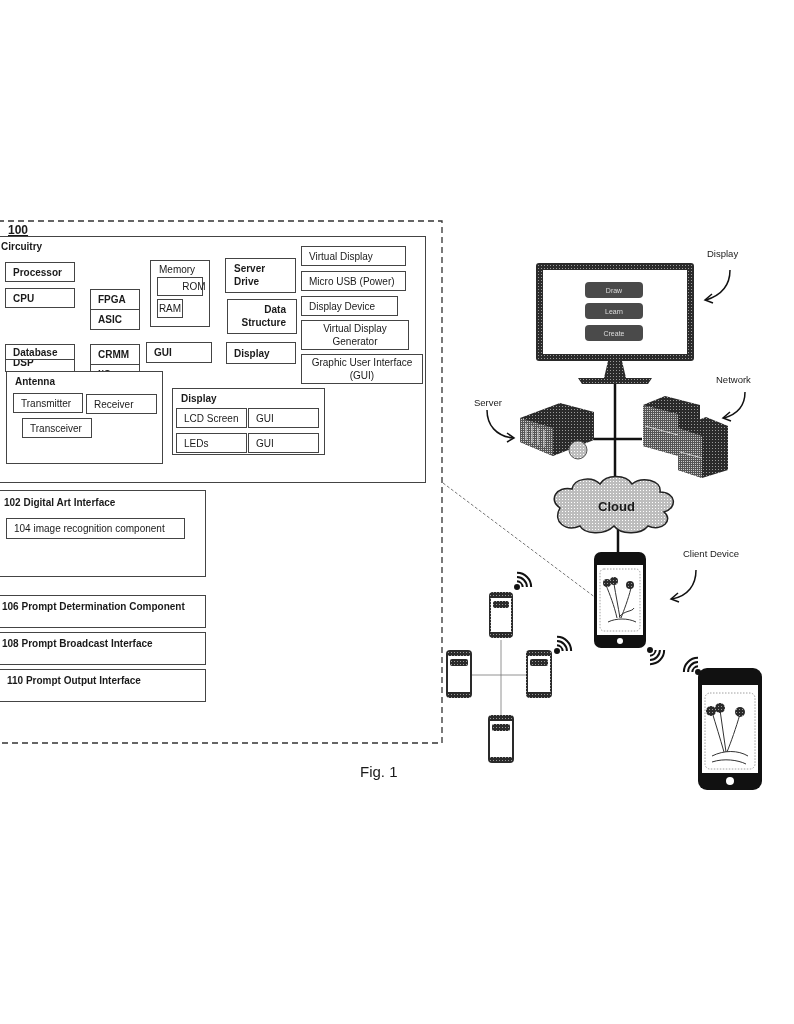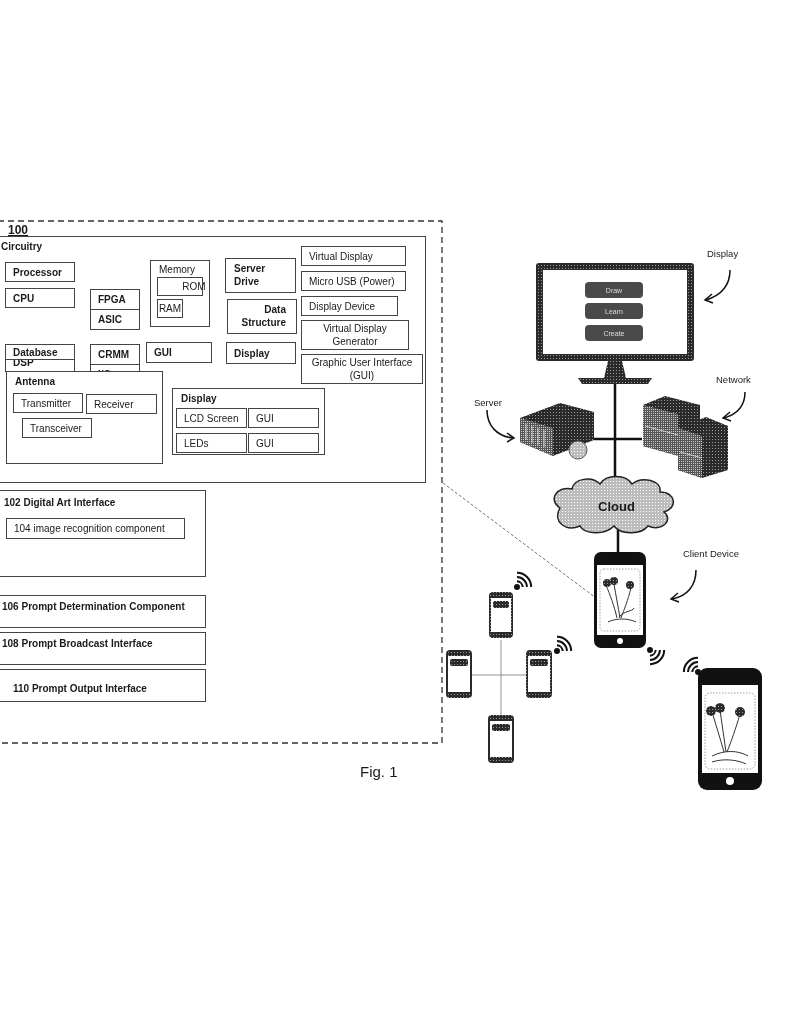--- a/index.html
+++ b/index.html
@@ -231,21 +231,21 @@
 </div>
 <div class="box cbox" style="left:6px;top:518px;width:179px;height:21px;">104 image recognition component</div>
 
 <div class="box" style="left:-2px;top:595px;width:208px;height:33px;">
   <div class="abs lbl b" style="left:3px;top:5px;">106 Prompt Determination Component</div>
 </div>
 <div class="box" style="left:-2px;top:632px;width:208px;height:33px;">
   <div class="abs lbl b" style="left:3px;top:5px;">108 Prompt Broadcast Interface</div>
 </div>
 <div class="box" style="left:-2px;top:669px;width:208px;height:33px;">
-  <div class="abs lbl b" style="left:14px;top:5px;margin-top:8px;">110 Prompt Output Interface</div>
+  <div class="abs lbl b" style="left:8px;top:5px;">110 Prompt Output Interface</div>
 </div>
 
 <div class="abs" style="left:585px;top:282px;width:58px;height:16px;border-radius:4px;background:#4a4a4a;color:#ddd;font-size:7px;display:flex;align-items:center;justify-content:center;">Draw</div>
 <div class="abs" style="left:585px;top:303px;width:58px;height:16px;border-radius:4px;background:#4a4a4a;color:#ddd;font-size:7px;display:flex;align-items:center;justify-content:center;">Learn</div>
 <div class="abs" style="left:585px;top:325px;width:58px;height:16px;border-radius:4px;background:#4a4a4a;color:#ddd;font-size:7px;display:flex;align-items:center;justify-content:center;">Create</div>
 
 <div class="abs callout" style="left:707px;top:248px;">Display</div>
 <div class="abs callout" style="left:716px;top:374px;">Network</div>
 <div class="abs callout" style="left:474px;top:397px;">Server</div>
 <div class="abs" style="left:598px;top:499px;font-size:13px;font-weight:bold;">Cloud</div>

